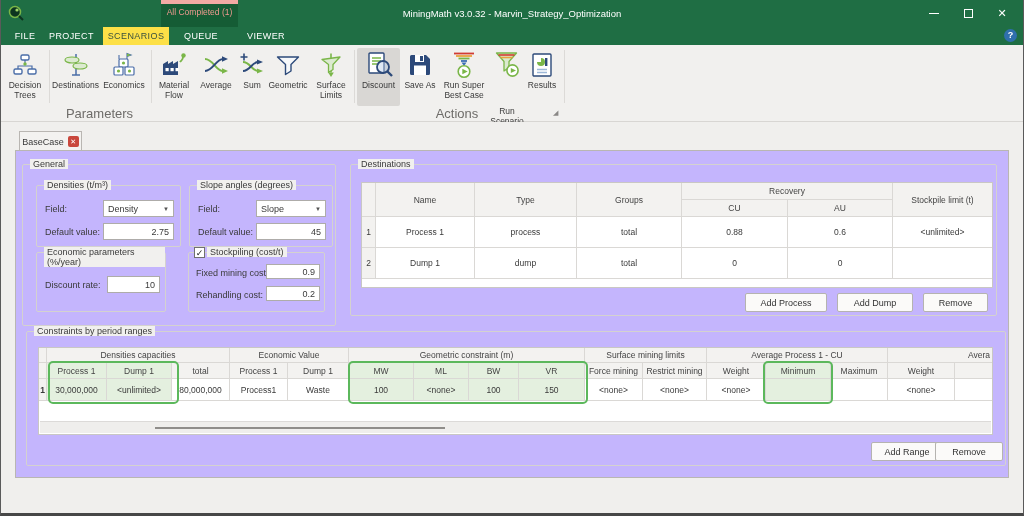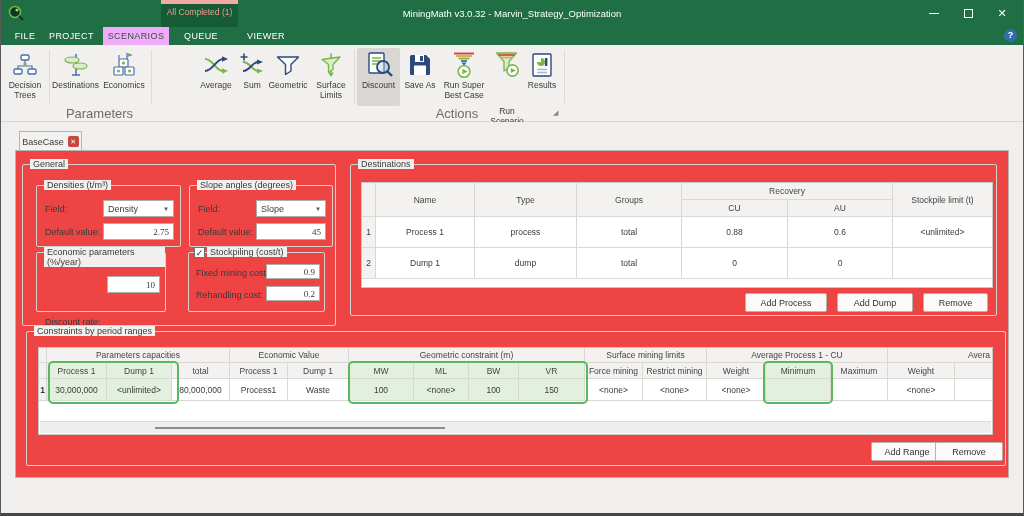--- a/index.html
+++ b/index.html
@@ -13,44 +13,44 @@
   .queue-block { position:absolute; left:160px; top:0; width:77px; height:45px; background:#155c35; }
   .queue-pink  { position:absolute; left:0; top:0; width:100%; height:4px; background:#f2aaa4; }
   .queue-badge { position:absolute; left:0; top:7px; width:100%; text-align:center; color:#f09b90; font-size:8.5px; }
   .win-title { position:absolute; left:0; top:0; width:100%; height:27px; line-height:27px; text-align:center; color:#fff; font-size:9.5px; }
   .win-controls { position:absolute; right:4px; top:0; height:27px; display:flex; }
   .wc { width:34px; height:27px; display:flex; align-items:center; justify-content:center; color:#fff; }
   .wc-min i { display:block; width:10px; height:0; border-top:1.4px solid #fff; }
   .wc-max i { display:block; width:9px; height:9px; border:1.4px solid #fff; }
   .wc-close { font-size:11px; }
   .menu-tab { position:absolute; top:0; height:18px; line-height:18px; color:#fff; font-size:9px; letter-spacing:.4px; text-align:center; }
-  .menu-tab.active { background:#f0abfc; color:#39503f; }
+  .menu-tab.active { background:#fde047; color:#39503f; }
   .help-btn { position:absolute; right:6px; top:29px; width:13px; height:13px; border-radius:50%; background:#2f6fad; color:#fff; font-size:9px; line-height:13px; text-align:center; font-weight:bold; }
   .app-icon { position:absolute; left:7px; top:5px; }
 
   
   .ribbon { position:absolute; left:0; top:45px; width:100%; height:77px; background:#f1f0ee; border-bottom:1px solid #d8d6d3; }
   .rbtn { position:absolute; top:3px; height:58px; display:flex; flex-direction:column; align-items:center; justify-content:flex-start; text-align:center; font-size:8.5px; color:#3a3a3a; line-height:10px; border-radius:2px; cursor:default; }
   .rbtn .ric { height:30px; display:flex; align-items:center; justify-content:center; margin-top:2px; }
   .rbtn.active { background:#d9d7d4; }
   .rsep { position:absolute; top:5px; height:53px; width:1px; background:#dcdad7; }
   .rgroup-label { position:absolute; top:62px; height:13px; line-height:13px; text-align:center; font-size:13px; color:#6e6c69; }
   .launcher { position:absolute; top:64px; font-size:7px; color:#8a8886; }
 
   
   .content { position:absolute; left:0; top:122px; width:100%; height:394px; background:#f0efed; }
   .doc-tab { position:absolute; left:18px; top:9px; width:63px; height:20px; background:#f3f2f0; border:1px solid #b9b6b2; border-bottom:none; display:flex; align-items:center; justify-content:center; gap:4px; font-size:9px; }
   .tab-close { width:11px; height:11px; background:#c9473c; border-radius:2px; color:#fff; font-size:7px; line-height:11px; text-align:center; font-weight:bold; }
-  .page-frame { position:absolute; left:14px; top:28px; width:994px; height:328px; border:1px solid #b9b6b2; background:#ef4444; }
+  .page-frame { position:absolute; left:14px; top:28px; width:994px; height:328px; border:1px solid #b9b6b2; background:#c4b5fd; }
 
   
   .gb { position:absolute; border:1px solid #d4d2cf; border-radius:2px; }
   .gb-label { position:absolute; top:-6px; left:7px; background:#f1f0ee; padding:0 3px; font-size:9px; color:#3a3a3a; }
   .flabel { position:absolute; font-size:9px; color:#3a3a3a; }
-  .inp { position:absolute; background:#fff; border:1px solid #aeaca9; font-size:9px; display:flex; align-items:center; padding:0 4px;font-family:Liberation Serif, serif; }
+  .inp { position:absolute; background:#fff; border:1px solid #aeaca9; font-size:9px; display:flex; align-items:center; padding:0 4px; }
   .inp.num { justify-content:flex-end; }
   .dd { position:absolute; background:#fff; border:1px solid #aeaca9; font-size:9px; display:flex; align-items:center; padding:0 4px; justify-content:space-between; }
   .dd .arr { font-size:6px; color:#555; }
   .cb { position:absolute; width:11px; height:11px; background:#fff; border:1px solid #707070; font-size:9px; line-height:10px; text-align:center; color:#222; }
 
   .btn { position:absolute; background:#fbfaf9; border:1px solid #b5b3b0; border-radius:2px; font-size:9px; display:flex; align-items:center; justify-content:center; color:#333; }
 
   
   .dtable { position:absolute; left:10px; top:17px; width:632px; height:106px; background:#fff; border:1px solid #c9c7c4; display:flex; align-items:flex-start; }
   .dcol { display:flex; flex-direction:column; }
@@ -157,20 +157,33 @@
             <circle cx="7.5" cy="19" r="1.6" fill="#7ab648"></circle>
             <circle cx="18.5" cy="19" r="1.6" fill="#7ab648"></circle>
             <circle cx="12.5" cy="11" r="1.6" fill="#7ab648"></circle>
           </svg>
       </span>
       <span>Economics</span>
     </div>
 
     <div class="rsep" style="left:150px;"></div>
 
+    <div class="rbtn" style="left:152px; width:42px;">
+      <span class="ric">
+        <svg width="26" height="26" viewBox="0 0 26 26">
+            <path d="M2 23V12l5-3v3l5-3v3l5-3v14z" fill="#2d4a7a"></path>
+            <rect x="4.5" y="16" width="3.2" height="3.2" fill="#fff"></rect>
+            <rect x="9.5" y="16" width="3.2" height="3.2" fill="#fff"></rect>
+            <rect x="14.5" y="16" width="3.2" height="3.2" fill="#fff"></rect>
+            <path d="M19 10c1.5-2 3-2 3-5" fill="none" stroke="#7ab648" stroke-width="1.8"></path>
+            <circle cx="22.5" cy="3.5" r="2.2" fill="#7ab648"></circle>
+          </svg>
+      </span>
+      <span>Material Flow</span>
+    </div>
 
     <div class="rbtn" style="left:195px; width:40px;">
       <span class="ric">
         <svg width="26" height="26" viewBox="0 0 26 26">
             <path d="M2 7c8 0 11 12 18 12" fill="none" stroke="#7ab648" stroke-width="2"></path>
             <path d="M19 16.2l6 2.8-6 2.8z" fill="#7ab648"></path>
             <path d="M2 19c8 0 11-12 18-12" fill="none" stroke="#2d4a7a" stroke-width="2"></path>
             <path d="M19 4.2l6 2.8-6 2.8z" fill="#2d4a7a"></path>
           </svg>
       </span>
@@ -319,21 +332,21 @@
               <span class="arr">▼</span>
           </div>
           <span class="flabel" style="left:8px; top:41px;">Default value:</span>
           <div class="inp num" style="left:66px; top:37px; width:70px; height:17px;">
             <span>45</span>
           </div>
         </div>
 
         <div class="gb" style="left:13px; top:87px; width:130px; height:60px;">
           <span class="gb-label">Economic parameters (%/year)</span>
-          <span class="flabel" style="left:8px; top:27px;margin-top:37px;">Discount rate:</span>
+          <span class="flabel" style="left:8px; top:27px;">Discount rate:</span>
           <div class="inp num" style="left:70px; top:23px; width:53px; height:17px;">
             <span>10</span>
           </div>
         </div>
 
         <div class="gb" style="left:165px; top:87px; width:137px; height:60px;">
           <span class="cb" style="left:5px; top:-6px;">✓</span>
           <span class="gb-label" style="left:18px;">Stockpiling (cost/t)</span>
           <span class="flabel" style="left:7px; top:15px;">Fixed mining cost:</span>
           <div class="inp num" style="left:77px; top:11px; width:54px; height:15px;">
@@ -401,21 +414,21 @@
         <span class="gb-label">Constraints by period ranges</span>
 
         <div class="ctable">
           <div class="rownum-col">
             <div class="a"></div>
               <div class="b"></div>
             <div class="c">1</div>
           </div>
 
           <div class="cgroup">
-            <div class="cgh">Parameters capacities</div>
+            <div class="cgh">Densities capacities</div>
             <div class="crow">
               <div class="ccol" style="width:60px;">
                   <div class="ch hl">Process 1</div>
                   <div class="cd hl">30,000,000</div>
                 </div>
               <div class="ccol" style="width:65px;">
                   <div class="ch hl">Dump 1</div>
                   <div class="cd hl">&lt;unlimited&gt;</div>
                 </div>
               <div class="ccol" style="width:57px;">

